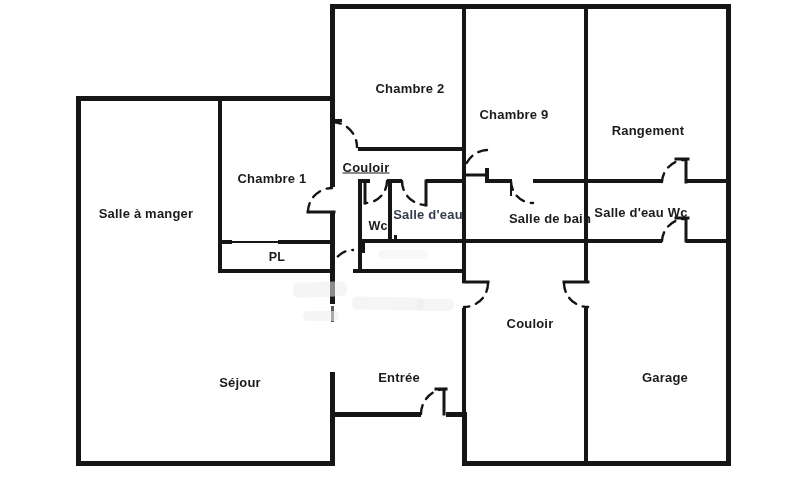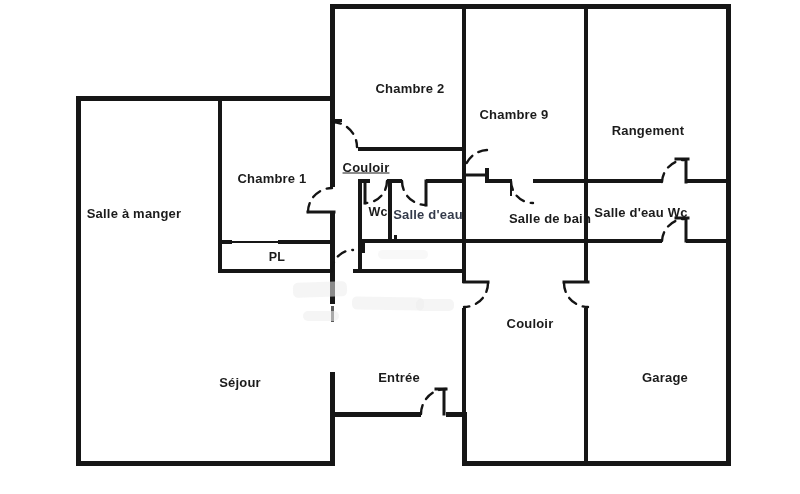--- a/index.html
+++ b/index.html
@@ -109,27 +109,27 @@
 
   <div class="residue">
     <span style="left:293px;top:282px;width:54px;height:15px;transform:rotate(-2deg);"></span>
     <span style="left:352px;top:297px;width:72px;height:13px;transform:rotate(1deg);"></span>
     <span style="left:303px;top:311px;width:36px;height:10px;"></span>
     <span style="left:416px;top:299px;width:38px;height:12px;"></span>
     <span style="left:378px;top:250px;width:50px;height:9px;opacity:.4;"></span>
   </div>
 
   <div>
-    <div class="room-label" style="left:134px;top:213px;">Salle à manger</div>
+    <div class="room-label" style="left:146px;top:213px;">Salle à manger</div>
     <div class="room-label" style="left:272px;top:178px;">Chambre 1</div>
     <div class="room-label" style="left:410px;top:88px;">Chambre 2</div>
     <div class="room-label" style="left:514px;top:114px;">Chambre 9</div>
     <div class="room-label" style="left:648px;top:130px;">Rangement</div>
     <div class="room-label" style="left:366px;top:167px;text-decoration:underline;">Couloir</div>
-    <div class="room-label small" style="left:378px;top:212px;">Wc</div>
+    <div class="room-label small" style="left:378px;top:226px;">Wc</div>
     <div class="room-label degraded" style="left:428px;top:214px;">Salle d'eau</div>
     <div class="room-label" style="left:524px;top:218px;margin-left:26px;">Salle de bain</div>
     <div class="room-label" style="left:641px;top:212px;">Salle d'eau Wc</div>
     <div class="room-label small" style="left:277px;top:257px;">PL</div>
     <div class="room-label" style="left:399px;top:341px;margin-top:36px;">Entrée</div>
     <div class="room-label" style="left:240px;top:382px;text-align:right;">Séjour</div>
     <div class="room-label" style="left:530px;top:323px;">Couloir</div>
     <div class="room-label" style="left:665px;top:377px;">Garage</div>
   </div>
 

